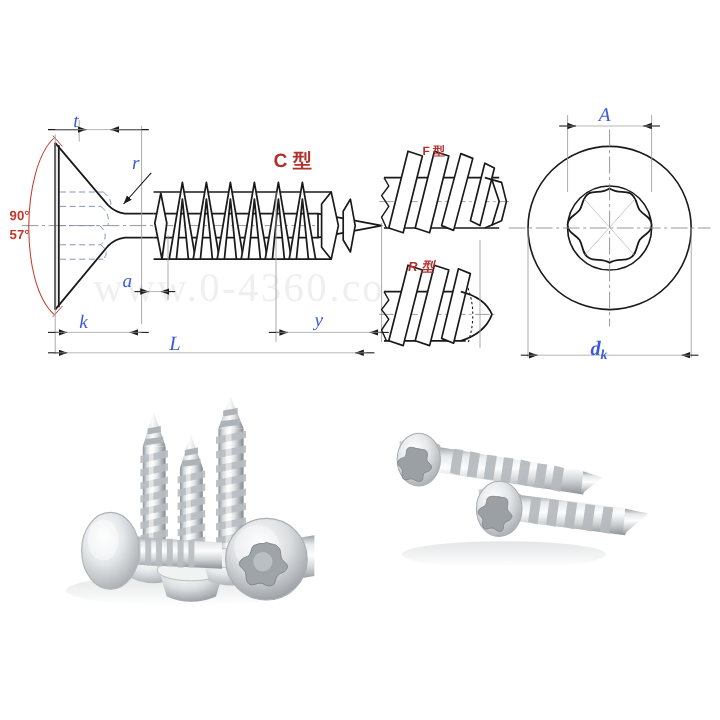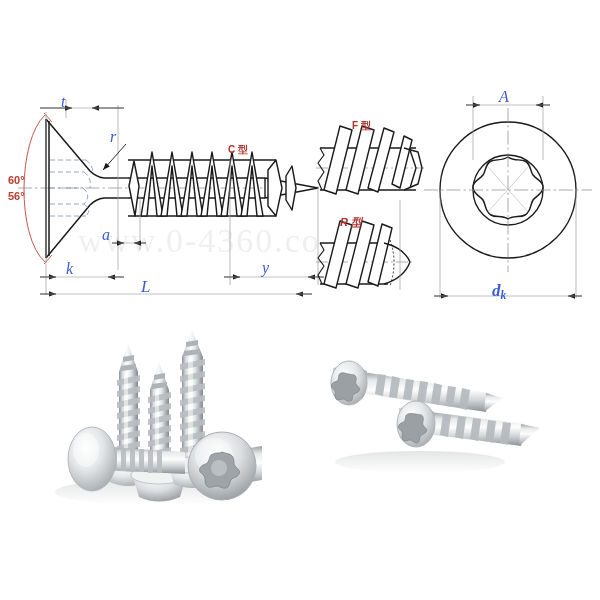--- a/index.html
+++ b/index.html
@@ -236,33 +236,33 @@
         <line x1="582" y1="296" x2="568" y2="296" marker-end="url(#ar)"></line>
         <line x1="440" y1="296" x2="576" y2="296" stroke="#9b9b9b" stroke-width="0.6"></line>
       </g>
 
       <g stroke="#9b9b9b" stroke-width="0.7">
         <line x1="400" y1="200" x2="400" y2="290"></line>
       </g>
     </g>
   </svg>
 
-  <div class="lbl-ang" style="left:8px;top:174px;">60°</div>
-  <div class="lbl-ang" style="left:8px;top:190px;">56°</div>
+  <div class="lbl-ang" style="left:8px;top:174px;">90°</div>
+  <div class="lbl-ang" style="left:8px;top:190px;">57°</div>
 
   <div class="lbl" style="left:61px;top:93px;font-size:16px;">t</div>
   <div class="lbl" style="left:110px;top:128px;font-size:16px;">r</div>
   <div class="lbl" style="left:102px;top:226px;font-size:16px;">a</div>
   <div class="lbl" style="left:66px;top:260px;font-size:16px;">k</div>
   <div class="lbl" style="left:262px;top:259px;font-size:16px;">y</div>
   <div class="lbl" style="left:141px;top:277px;font-size:17px;">L</div>
   <div class="lbl" style="left:499px;top:88px;font-size:16px;">A</div>
   <div class="lbl" style="left:492px;top:281px;font-size:17px;font-weight:bold;">d<span class="sub">k</span></div>
 
-  <div class="lbl-red" style="left:228px;top:143px;font-size:10px;">C 型</div>
+  <div class="lbl-red" style="left:228px;top:124px;font-size:16px;">C 型</div>
   <div class="lbl-red" style="left:352px;top:119px;font-size:10px;">F 型</div>
   <div class="lbl-red" style="left:340px;top:215px;font-size:11px;font-style:italic;">R 型</div>
 
   <svg class="layer" viewBox="0 0 600 600" width="600" height="600" style="pointer-events:none;">
     <defs>
       <linearGradient id="steelV" x1="0" y1="0" x2="1" y2="0">
         <stop offset="0%" stop-color="#8e9398"></stop>
         <stop offset="18%" stop-color="#d9dcde"></stop>
         <stop offset="42%" stop-color="#fbfcfc"></stop>
         <stop offset="62%" stop-color="#e3e6e8"></stop>

